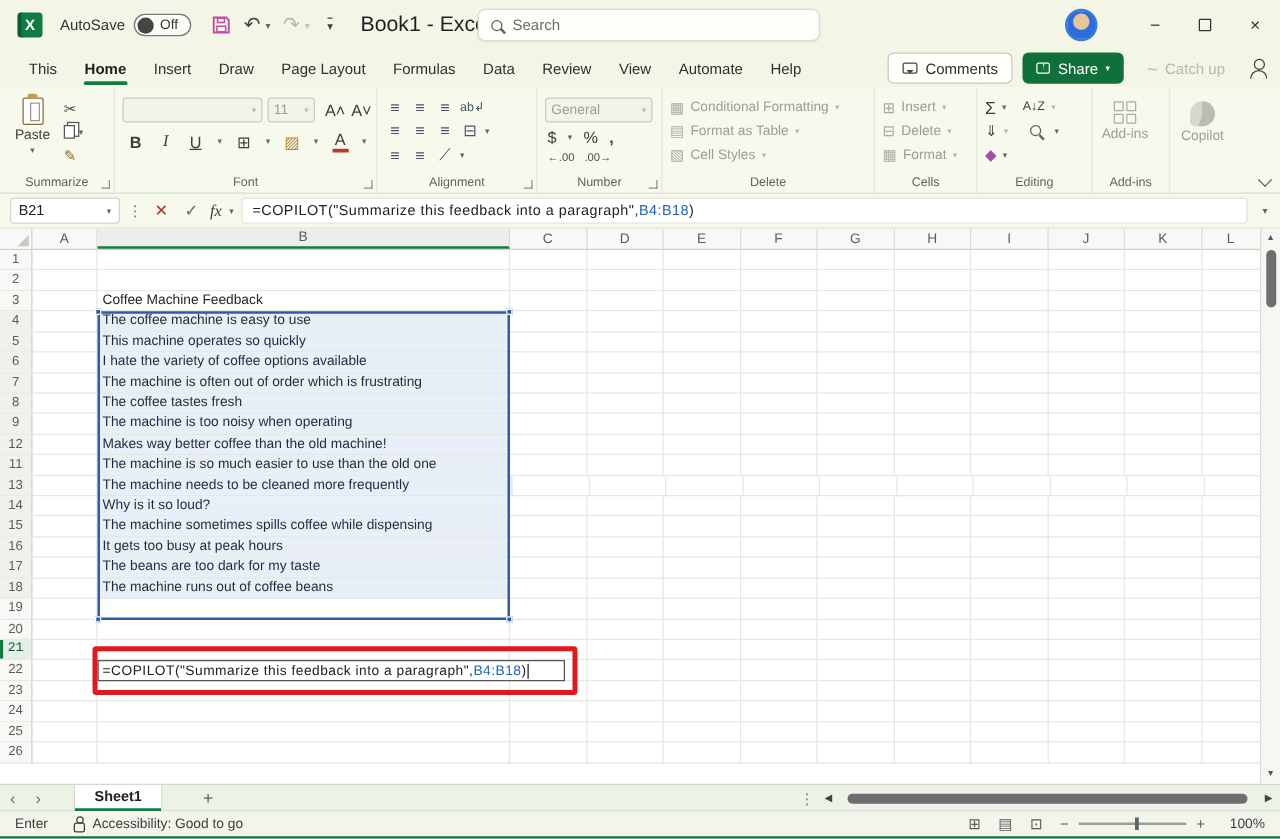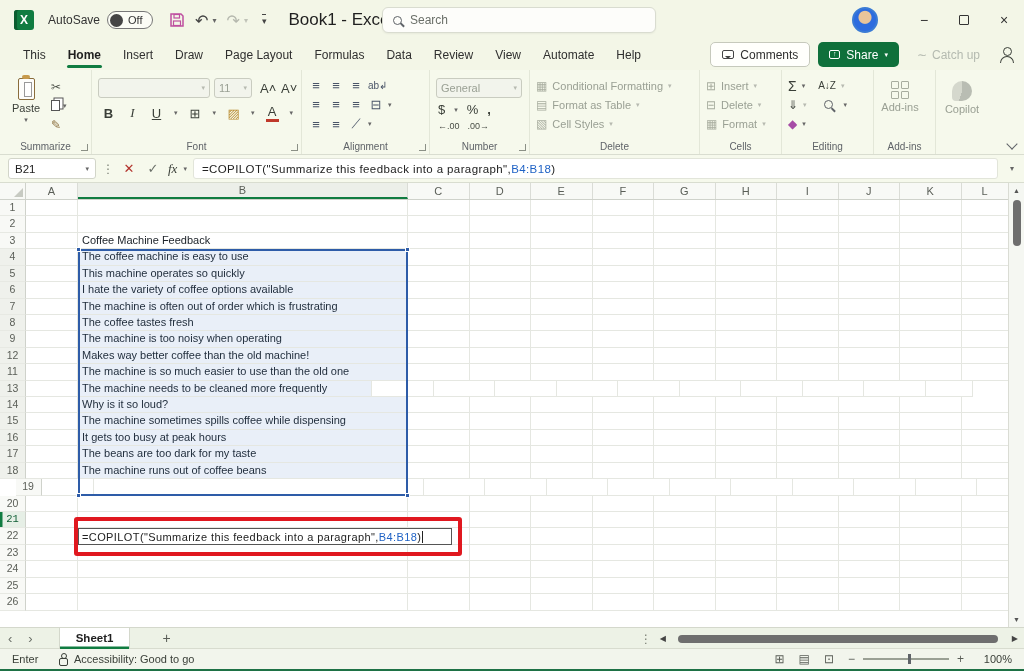--- a/index.html
+++ b/index.html
@@ -584,21 +584,21 @@
         <div class="g-cell" style="width: 61.5px; line-height: 15.423px;"></div>
         <div class="g-cell" style="width: 61.5px; line-height: 15.423px;"></div>
         <div class="g-cell" style="width: 61.5px; line-height: 15.423px;"></div>
         <div class="g-cell" style="width: 61.5px; line-height: 15.423px;"></div>
         <div class="g-cell" style="width: 61.5px; line-height: 15.423px;"></div>
         <div class="g-cell" style="width: 47px; line-height: 15.423px;"></div>
       </div>
       <div class="g-row" style="height: 16.423px;">
         <div class="row-h rh-range" style="line-height: 15.423px;">13</div>
         <div class="g-cell" style="width: 52px; line-height: 15.423px;"></div>
-        <div class="g-cell sel-fill" style="width: 294px; line-height: 15.423px;">The machine needs to be cleaned more frequently</div>
+        <div class="g-cell sel-fill" style="width: 332px; line-height: 15.423px;">The machine needs to be cleaned more frequently</div>
         <div class="g-cell" style="width: 61.5px; line-height: 15.423px;"></div>
         <div class="g-cell" style="width: 61.5px; line-height: 15.423px;"></div>
         <div class="g-cell" style="width: 61.5px; line-height: 15.423px;"></div>
         <div class="g-cell" style="width: 61.5px; line-height: 15.423px;"></div>
         <div class="g-cell" style="width: 61.5px; line-height: 15.423px;"></div>
         <div class="g-cell" style="width: 61.5px; line-height: 15.423px;"></div>
         <div class="g-cell" style="width: 61.5px; line-height: 15.423px;"></div>
         <div class="g-cell" style="width: 61.5px; line-height: 15.423px;"></div>
         <div class="g-cell" style="width: 61.5px; line-height: 15.423px;"></div>
         <div class="g-cell" style="width: 47px; line-height: 15.423px;"></div>
@@ -671,21 +671,21 @@
         <div class="g-cell" style="width: 61.5px; line-height: 15.423px;"></div>
         <div class="g-cell" style="width: 61.5px; line-height: 15.423px;"></div>
         <div class="g-cell" style="width: 61.5px; line-height: 15.423px;"></div>
         <div class="g-cell" style="width: 61.5px; line-height: 15.423px;"></div>
         <div class="g-cell" style="width: 61.5px; line-height: 15.423px;"></div>
         <div class="g-cell" style="width: 61.5px; line-height: 15.423px;"></div>
         <div class="g-cell" style="width: 61.5px; line-height: 15.423px;"></div>
         <div class="g-cell" style="width: 61.5px; line-height: 15.423px;"></div>
         <div class="g-cell" style="width: 47px; line-height: 15.423px;"></div>
       </div>
-      <div class="g-row" style="height: 16.423px; justify-content: flex-end;">
+      <div class="g-row" style="height: 16.423px;">
         <div class="row-h" style="line-height: 15.423px;">19</div>
         <div class="g-cell" style="width: 52px; line-height: 15.423px;"></div>
         <div class="g-cell" style="width: 330px; line-height: 15.423px;"></div>
         <div class="g-cell" style="width: 61.5px; line-height: 15.423px;"></div>
         <div class="g-cell" style="width: 61.5px; line-height: 15.423px;"></div>
         <div class="g-cell" style="width: 61.5px; line-height: 15.423px;"></div>
         <div class="g-cell" style="width: 61.5px; line-height: 15.423px;"></div>
         <div class="g-cell" style="width: 61.5px; line-height: 15.423px;"></div>
         <div class="g-cell" style="width: 61.5px; line-height: 15.423px;"></div>
         <div class="g-cell" style="width: 61.5px; line-height: 15.423px;"></div>

